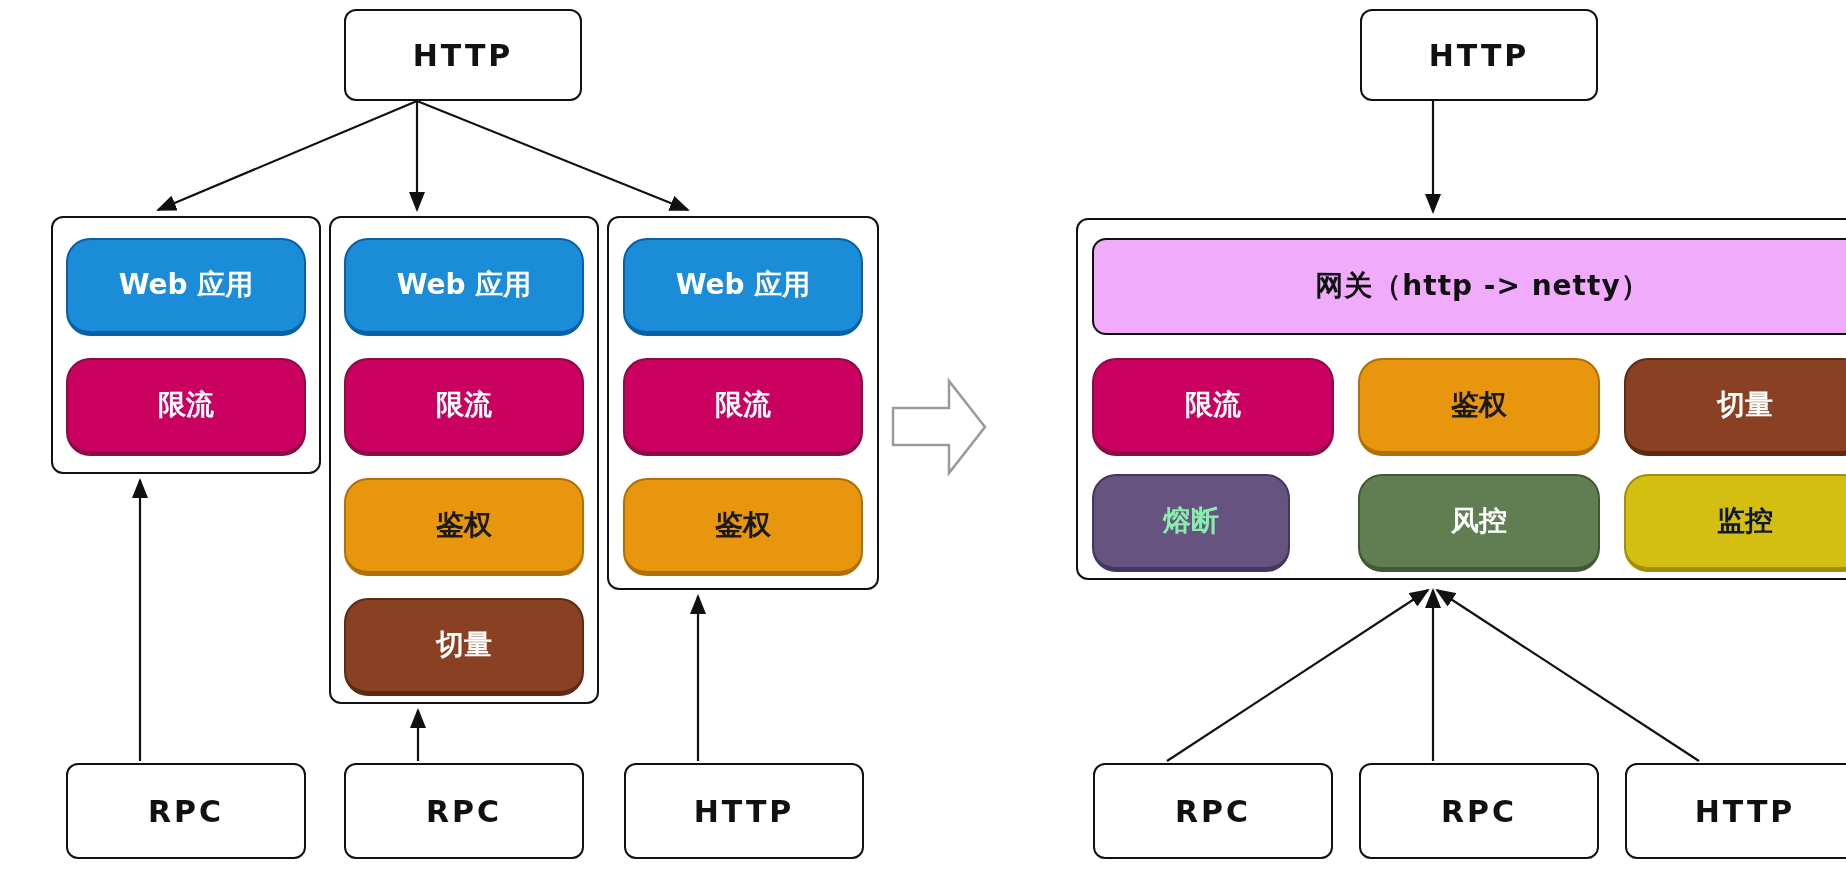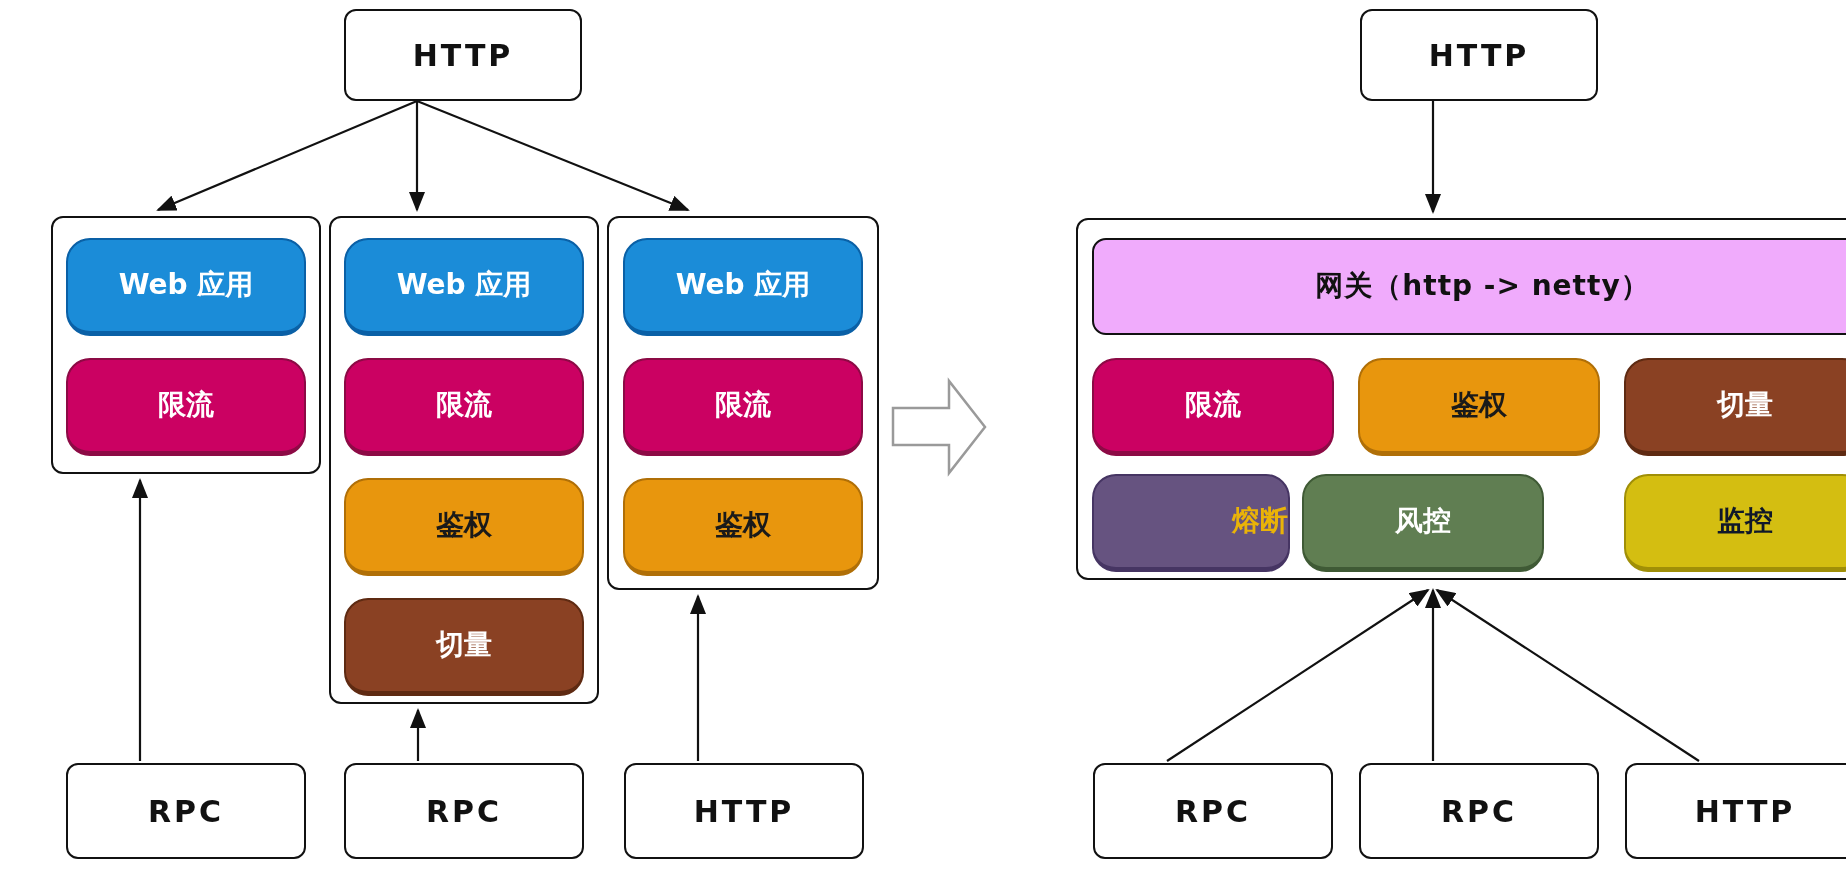--- a/index.html
+++ b/index.html
@@ -69,20 +69,20 @@
       <div class="node kind-colored" style="left: 577px; top: 478px; width: 240px; height: 98px; background: rgb(232, 150, 13); border-color: rgb(176, 111, 7); color: rgb(26, 26, 26);"><span>鉴权</span></div>
       <div class="node kind-plain" style="left: 20px; top: 763px; width: 240px; height: 96px;"><span>RPC</span></div>
       <div class="node kind-plain" style="left: 298px; top: 763px; width: 240px; height: 96px;"><span>RPC</span></div>
       <div class="node kind-plain" style="left: 578px; top: 763px; width: 240px; height: 96px;"><span>HTTP</span></div>
       <div class="node kind-plain" style="left: 1314px; top: 9px; width: 238px; height: 92px;"><span>HTTP</span></div>
       <div class="node kind-group" style="left: 1030px; top: 218px; width: 813px; height: 362px;"></div>
       <div class="node kind-header" style="left: 1046px; top: 238px; width: 781px; height: 97px;"><span>网关（http -&gt; netty）</span></div>
       <div class="node kind-colored" style="left: 1046px; top: 358px; width: 242px; height: 98px; background: rgb(203, 1, 98); border-color: rgb(140, 10, 69); color: rgb(255, 255, 255);"><span>限流</span></div>
       <div class="node kind-colored" style="left: 1312px; top: 358px; width: 242px; height: 98px; background: rgb(232, 150, 13); border-color: rgb(176, 111, 7); color: rgb(26, 26, 26);"><span>鉴权</span></div>
       <div class="node kind-colored" style="left: 1578px; top: 358px; width: 242px; height: 98px; background: rgb(138, 65, 35); border-color: rgb(94, 42, 18); color: rgb(255, 255, 255);"><span>切量</span></div>
-      <div class="node kind-colored" style="left: 1046px; top: 474px; width: 198px; height: 98px; background: rgb(102, 83, 128); border-color: rgb(70, 53, 99); color: #eab308; justify-content: flex-end;"><span>熔断</span></div>
-      <div class="node kind-colored" style="left: 1256px; top: 474px; width: 242px; height: 98px; background: rgb(96, 126, 82); border-color: rgb(63, 90, 53); color: rgb(255, 255, 255);"><span>风控</span></div>
+      <div class="node kind-colored" style="left: 1046px; top: 474px; width: 198px; height: 98px; background: rgb(102, 83, 128); border-color: rgb(70, 53, 99); color: #86efac;"><span>熔断</span></div>
+      <div class="node kind-colored" style="left: 1312px; top: 474px; width: 242px; height: 98px; background: rgb(96, 126, 82); border-color: rgb(63, 90, 53); color: rgb(255, 255, 255);"><span>风控</span></div>
       <div class="node kind-colored" style="left: 1578px; top: 474px; width: 242px; height: 98px; background: rgb(212, 190, 17); border-color: rgb(160, 143, 7); color: #0f172a;"><span>监控</span></div>
       <div class="node kind-plain" style="left: 1047px; top: 763px; width: 240px; height: 96px;"><span>RPC</span></div>
       <div class="node kind-plain" style="left: 1313px; top: 763px; width: 240px; height: 96px;"><span>RPC</span></div>
       <div class="node kind-plain" style="left: 1579px; top: 763px; width: 240px; height: 96px;"><span>HTTP</span></div>
     </div>
 </div>
 
 </body></html>

